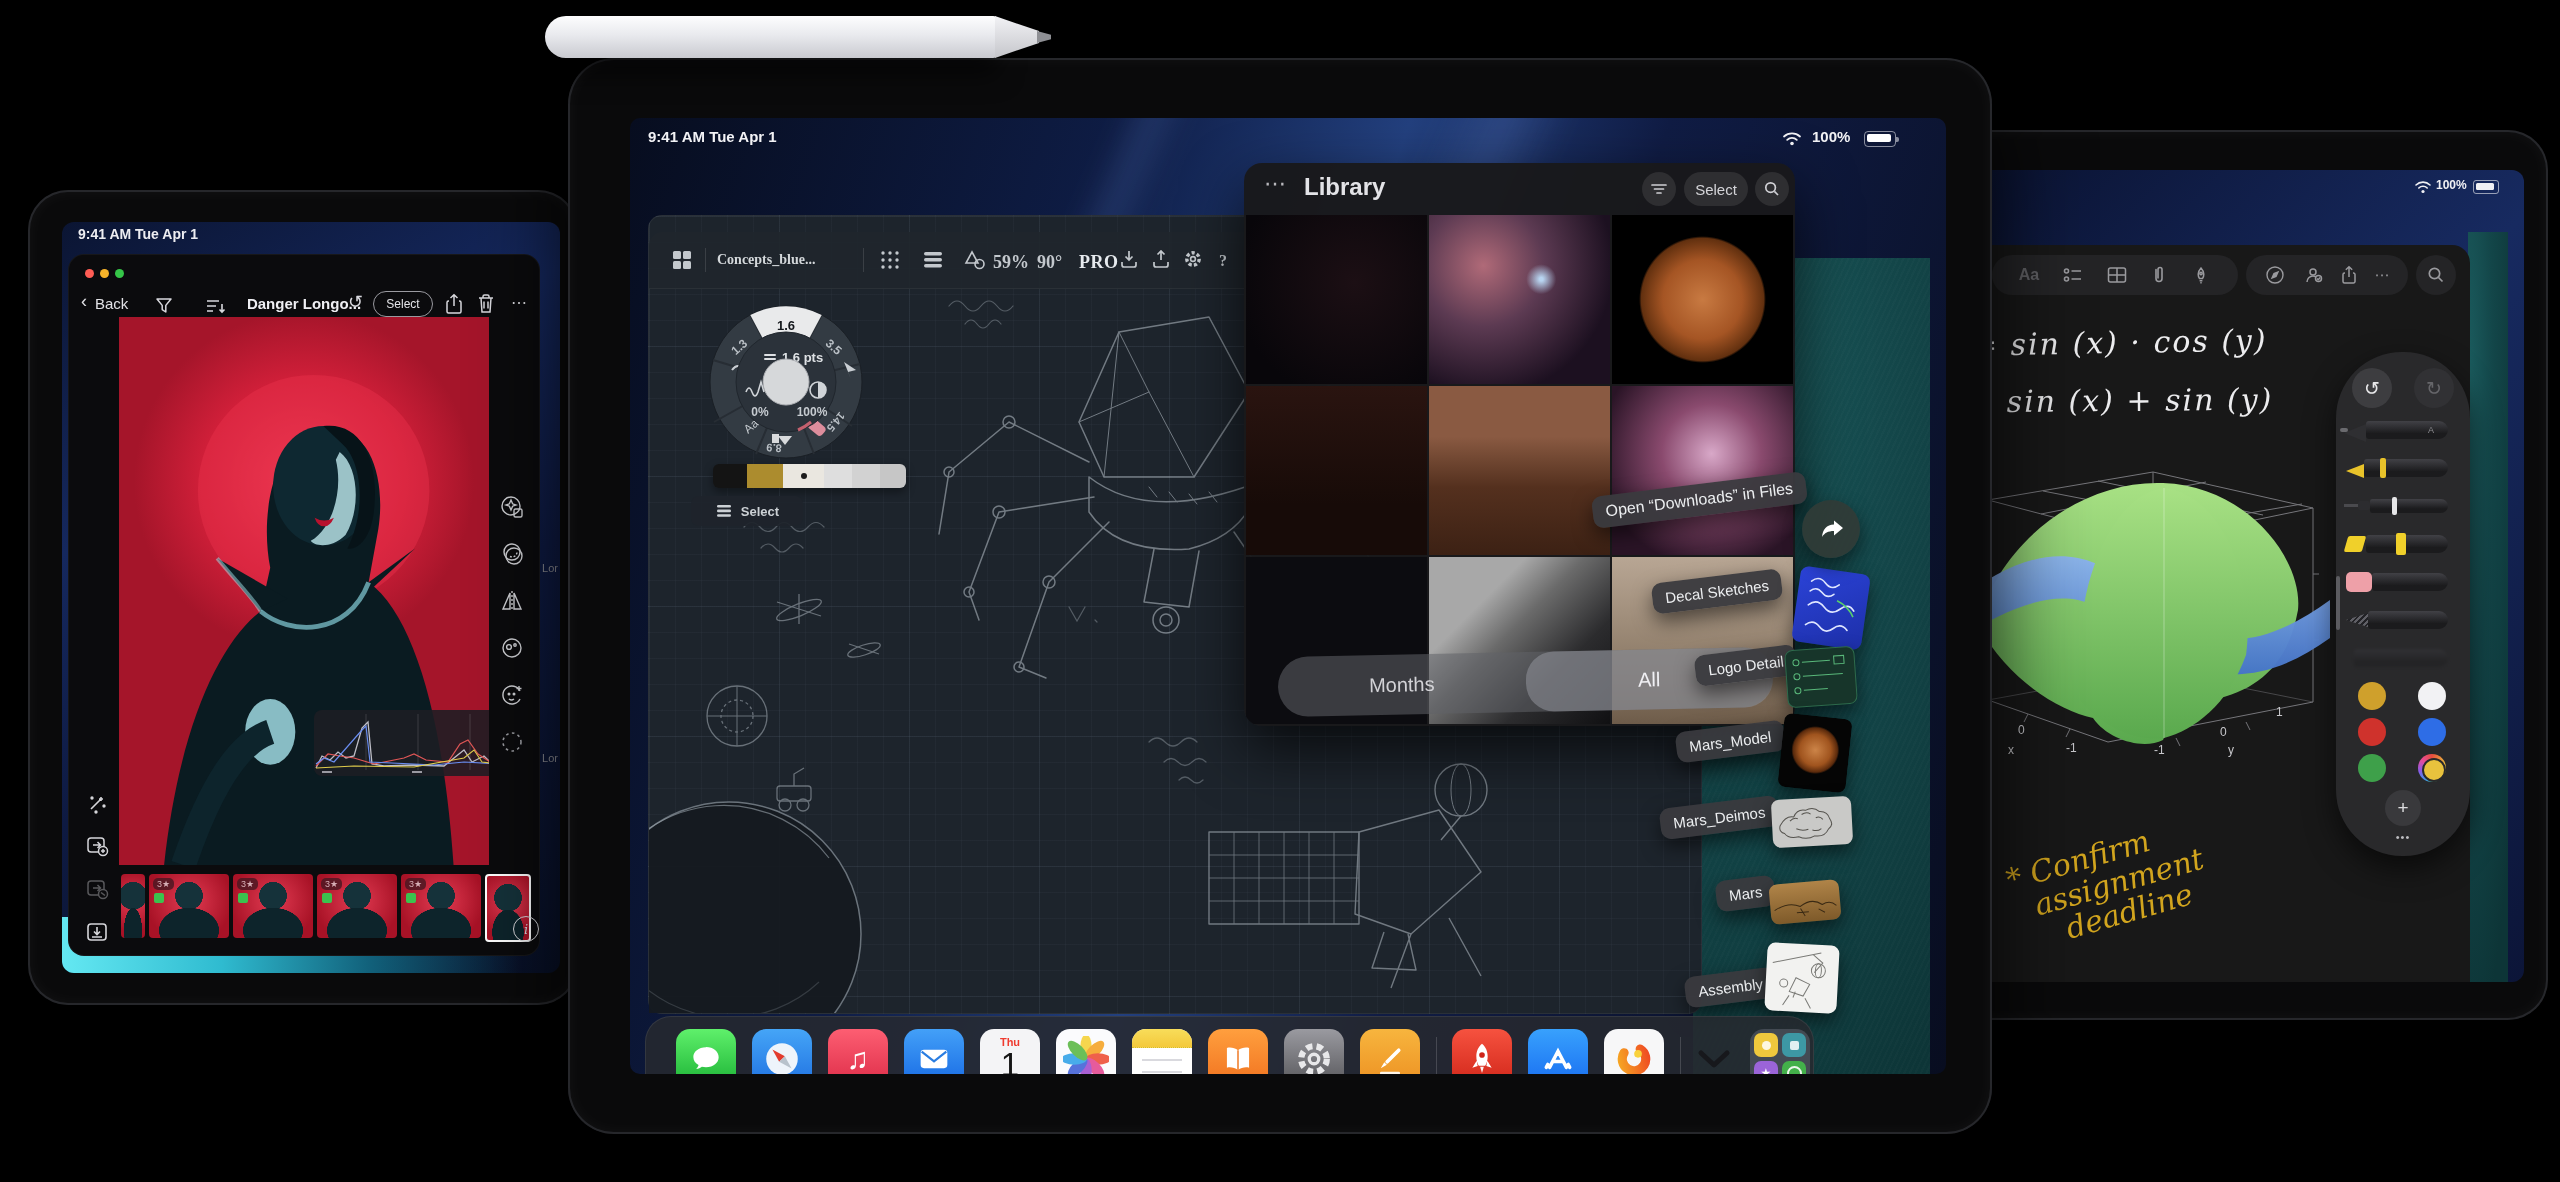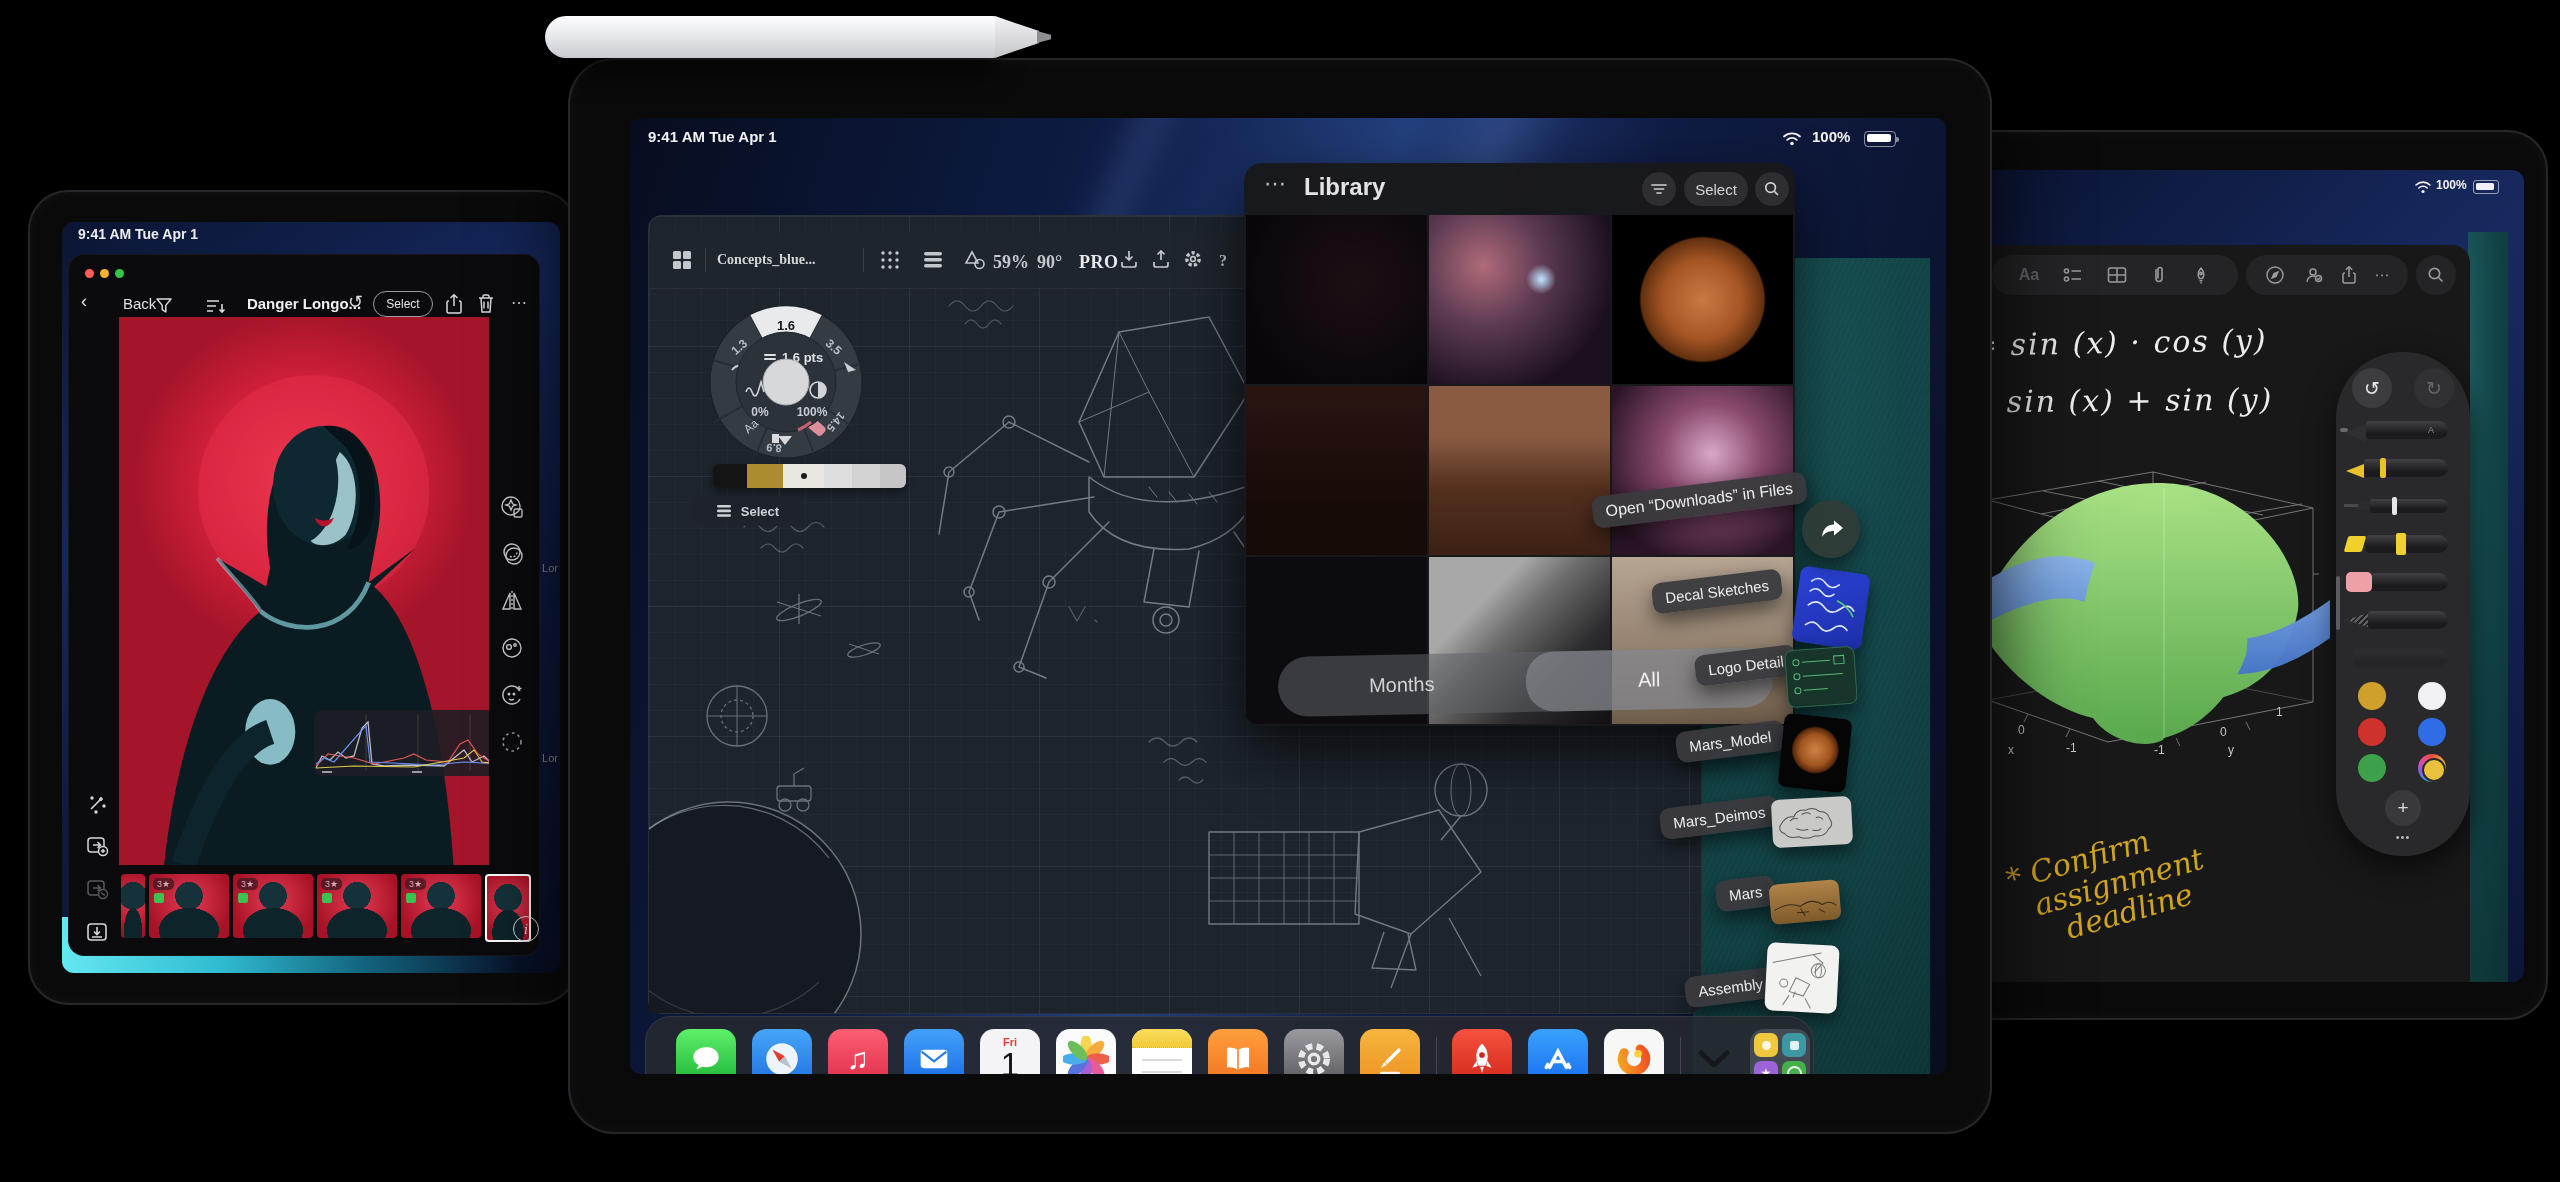--- a/index.html
+++ b/index.html
@@ -60,21 +60,21 @@
       <div class="txt" style="right:2px;top:340px;font-size:11px;color:#8a8a90;z-index:3;">Lor</div>
       <div class="txt" style="right:2px;top:530px;font-size:11px;color:#8a8a90;z-index:3;">Lor</div>
 
       <div class="abs" style="left:6px;top:32px;width:470px;height:700px;border-radius:16px;background:#0b0b0d;border:1px solid rgba(255,255,255,.05);z-index:2;">
 
         <div class="cir" style="left:16px;top:14px;width:9px;height:9px;background:#ff5d55;"></div>
         <div class="cir" style="left:31px;top:14px;width:9px;height:9px;background:#f7b32a;"></div>
         <div class="cir" style="left:46px;top:14px;width:9px;height:9px;background:#35c648;"></div>
 
         <div class="txt" style="left:12px;top:36px;font-size:18px;color:#e2e2e6;">‹</div>
-        <div class="txt" style="left:26px;top:40px;font-size:15px;color:#e2e2e6;margin-left:28px;">Back</div>
+        <div class="txt" style="left:26px;top:40px;font-size:15px;color:#e2e2e6;">Back</div>
         <div class="lp-tb-ic ic" style="left:82px;top:38px;">
           <svg width="20" height="20" viewBox="0 0 20 20">
               <path d="M3 3h14l-5.2 6.4V16l-3.6-2.4V9.4Z" fill="none" stroke="#d9d9de" stroke-width="1.5" stroke-linejoin="round"></path>
             </svg>
         </div>
         <div class="lp-tb-ic ic" style="left:134px;top:38px;">
           <svg width="22" height="20" viewBox="0 0 22 20">
               <g stroke="#d9d9de" stroke-width="1.6">
                 <path d="M2 5h12M2 10h9M2 15h6"></path>
                 <path d="M17 8v8M14.5 13.5 17 16l2.5-2.5" fill="none"></path>
@@ -805,21 +805,21 @@
         <div class="dkic" style="left:258px;background:linear-gradient(180deg,#43a0f8,#1668e3);">
           <div class="ic">
               <svg width="40" height="40" viewBox="0 0 24 24">
                 <rect x="4" y="6.5" width="16" height="11" rx="2" fill="#fff"></rect>
                 <path d="M4.6 7.6 12 13.4l7.4-5.8" fill="none" stroke="#2a7de1" stroke-width="1.3"></path>
               </svg>
             </div>
         </div>
         <div class="dkic" style="left:334px;background:#f4f4f6;">
           <div class="ic" style="flex-direction:column;line-height:1;">
-            <span style="font-size:11px;font-weight:600;color:#ef3b2f;">Fri</span>
+            <span style="font-size:11px;font-weight:600;color:#ef3b2f;">Thu</span>
             <span style="font-size:33px;font-weight:300;color:#141414;">1</span>
           </div>
         </div>
         <div class="dkic" style="left:410px;background:#fbfbfd;">
           <div class="ic">
               <svg width="46" height="46" viewBox="0 0 24 24">
                 <g transform="translate(12 12)" opacity=".9">
             <ellipse rx="3" ry="6.6" cy="-6.2" fill="#f6d23b"></ellipse>
                   <ellipse rx="3" ry="6.6" cy="-6.2" transform="rotate(45)" fill="#f5a528"></ellipse>
             <ellipse rx="3" ry="6.6" cy="-6.2" transform="rotate(90)" fill="#ee4f38"></ellipse>

